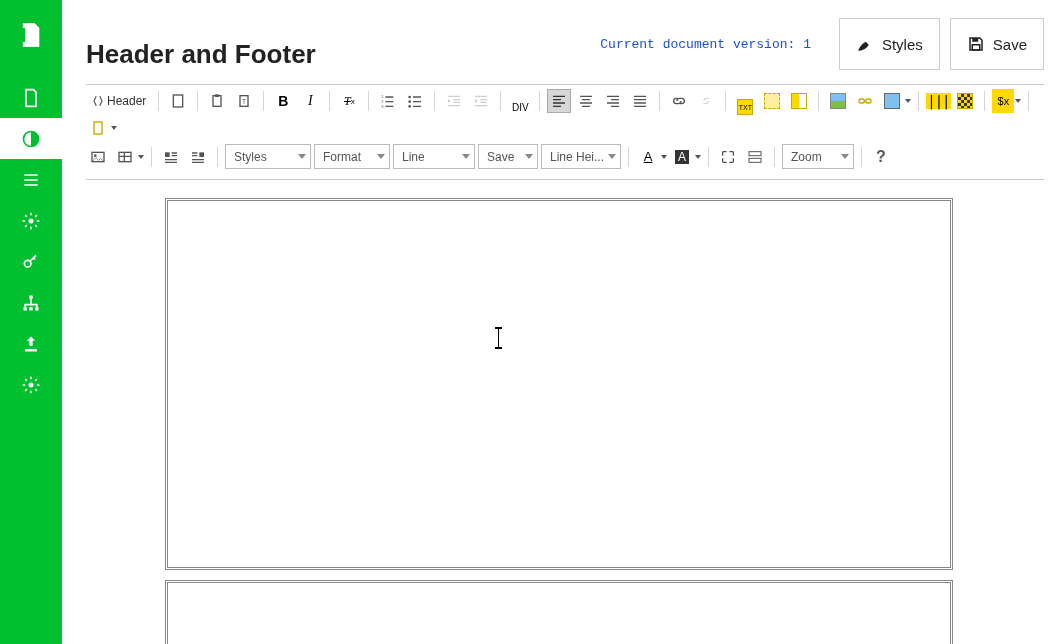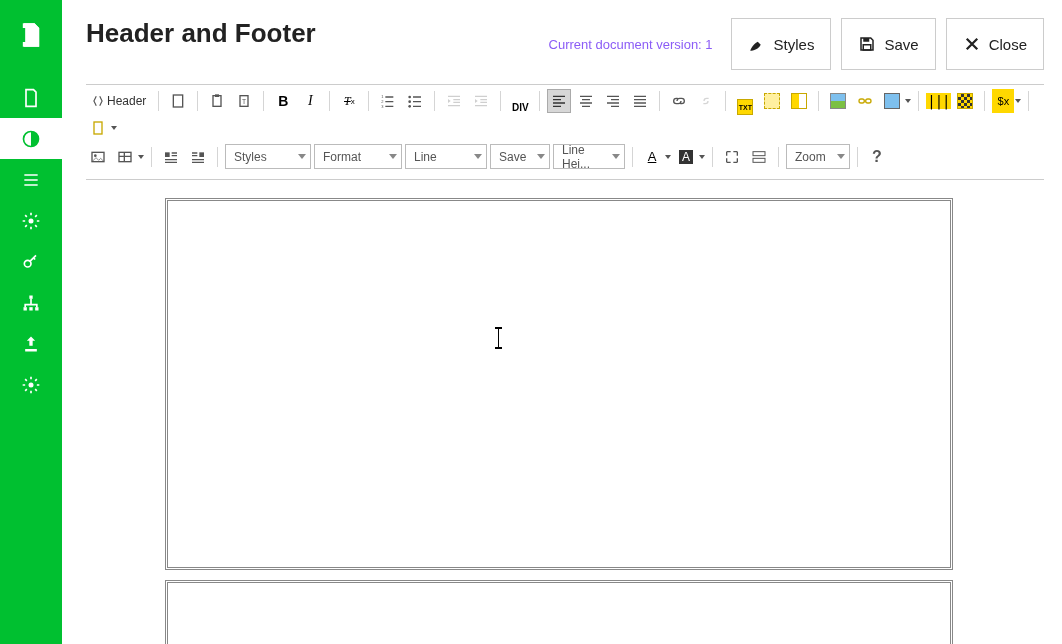--- a/index.html
+++ b/index.html
@@ -8,44 +8,44 @@
 
 
 .sidebar { width: 62px; background: #00c030; display: flex; flex-direction: column; align-items: center; padding-top: 14px; flex-shrink: 0; }
 .sidebar .sb-ic { width: 62px; height: 41px; display: flex; align-items: center; justify-content: center; cursor: pointer; color: #fff; }
 .sidebar .sb-ic.active { background: #fff; color: #00c030; }
 .sidebar svg { width: 20px; height: 20px; fill: currentColor; }
 .sidebar .logo svg { width: 28px; height: 28px; }
 
 
 .main { flex: 1; display: flex; flex-direction: column; padding: 18px 18px 0 24px; position: relative; }
-.header-row { display: flex; align-items: flex-start; justify-content: space-between; margin-bottom: 8px; }
+.header-row { display: flex; align-items: flex-end; justify-content: space-between; margin-bottom: 8px; }
 .page-title { font-size: 26px; font-weight: 600; color: #222; }
 .right-actions { display: flex; align-items: center; gap: 10px; }
-.version-link { color: #8b5cf6; font-size: 13px; cursor: pointer; margin-right: 8px; }
+.version-link { color: #1d4ed8; font-size: 13px; cursor: pointer; margin-right: 18px; font-family: Liberation Mono, monospace; }
 .top-btn { border: 1px solid #ccc; background: #fff; padding: 16px 16px; font-size: 15px; color: #222; cursor: pointer; display: flex; align-items: center; gap: 8px; min-width: 70px; justify-content: center; }
 .top-btn svg { width: 18px; height: 18px; fill: #222; }
 
 .hr { border: none; border-top: 1px solid #ccc; margin: 6px 0 4px 0; }
 
 
 .toolbar { display: flex; flex-wrap: wrap; gap: 3px 3px; align-items: center; margin-bottom: 4px; }
 .t-btn { width: 24px; height: 24px; border: 1px solid transparent; background: transparent; display: inline-flex; align-items: center; justify-content: center; cursor: pointer; font-size: 12px; }
 .t-btn.active { background: #d7d7d7; border: 1px solid #aaa; }
 .t-btn.disabled { opacity: 0.4; cursor: default; }
 .t-sep { width: 1px; height: 20px; background: #d5d5d5; margin: 0 4px; display: inline-block; }
 .t-btn svg { width: 16px; height: 16px; fill: #555; }
 .t-src { width: auto; padding: 0 4px; height: 24px; display: inline-flex; align-items: center; gap: 2px; font-size: 12px; color: #333; cursor: pointer; border: 1px solid transparent; }
 .t-combo { height: 25px; border: 1px solid #bbb; background: #fff; display: inline-flex; align-items: center; padding: 0 4px 0 8px; font-size: 12px; color: #555; cursor: pointer; justify-content: space-between; }
 .t-combo.w1 { width: 86px; }
-.t-combo.w2 { width: 88px; }
+.t-combo.w2 { width: 76px; }
 .t-combo.w3 { width: 82px; }
 .t-combo.w4 { width: 60px; }
-.t-combo.w5 { width: 72px; }
-.t-combo.w6 { width: 64px; }
+.t-combo.w5 { width: 80px; }
+.t-combo.w6 { width: 72px; }
 .t-combo .caret { border-left: 4px solid transparent; border-right: 4px solid transparent; border-top: 5px solid #888; width: 0; height: 0; }
 .t-swatch { width: 16px; height: 16px; display: inline-block; }
 .g-yellow { background: #ffd800; border: 1px solid #c8a800; }
 .g-yellow2 { background: #fff0a0; border: 1px dashed #c8a800; }
 .g-picture { background: linear-gradient(#7ec0ee 50%, #7bc043 50%); border: 1px solid #888; }
 .dd-caret { border-left: 3px solid transparent; border-right: 3px solid transparent; border-top: 4px solid #555; width: 0; height: 0; margin-left: 1px; }
 .t-wrap { display:inline-flex; align-items:center; }
 
 .question { font-size: 16px; font-weight: bold; color: #555; width: 24px; text-align: center; }
 
@@ -58,21 +58,21 @@
 .text-cursor::after { content:""; position:absolute; top:-2px; left:-3px; width:7px; height:2px; background:#000; }
 .text-cursor::before { content:""; position:absolute; bottom:-2px; left:-3px; width:7px; height:2px; background:#000; }
 
 
 .editor-wrap::-webkit-scrollbar { width: 16px; }
 .editor-wrap::-webkit-scrollbar-track { background: #f0f0f0; }
 .editor-wrap::-webkit-scrollbar-thumb { background: #c6c6c6; }
 .editor-wrap::-webkit-scrollbar-button { background: #f0f0f0; height: 16px; }
 
 .bar-icon { font-family: monospace; font-size:14px; }
-.ico-txt { font-size:10px; font-weight:bold;margin-top:12px; }
+.ico-txt { font-size:10px; font-weight:normal;margin-top:12px; }
 </style>
 </head>
 <body>
 
 <div class="app">
 
   <div class="sidebar">
     <div class="sb-ic logo">
       <svg viewBox="0 0 24 24">
           <path d="M6 2h9l4 4v16H6zM14 3v4h4" fill="#fff" stroke="#00c030" stroke-width="0"></path>
@@ -144,26 +144,20 @@
           <span>Styles</span>
         </button>
         <button class="top-btn">
           <svg viewBox="0 0 24 24">
               <path d="M4 4h13l3 3v13H4z" fill="none" stroke="#222" stroke-width="2"></path>
               <rect x="7" y="4" width="8" height="5" fill="#222"></rect>
               <rect x="7" y="13" width="10" height="7" fill="none" stroke="#222" stroke-width="2"></rect>
             </svg>
           <span>Save</span>
         </button>
-        <button class="top-btn">
-          <svg viewBox="0 0 24 24">
-              <path d="M5 5l14 14M19 5L5 19" stroke="#222" stroke-width="3"></path>
-            </svg>
-          <span>Close</span>
-        </button>
       </div>
     </div>
 
     <hr class="hr">
 
     <div class="toolbar">
       <span class="t-src">
         <svg width="14" height="14" viewBox="0 0 24 24">
             <path d="M9 4L5 12l4 8M15 4l4 8-4 8" stroke="#555" stroke-width="2" fill="none"></path>
           </svg>

